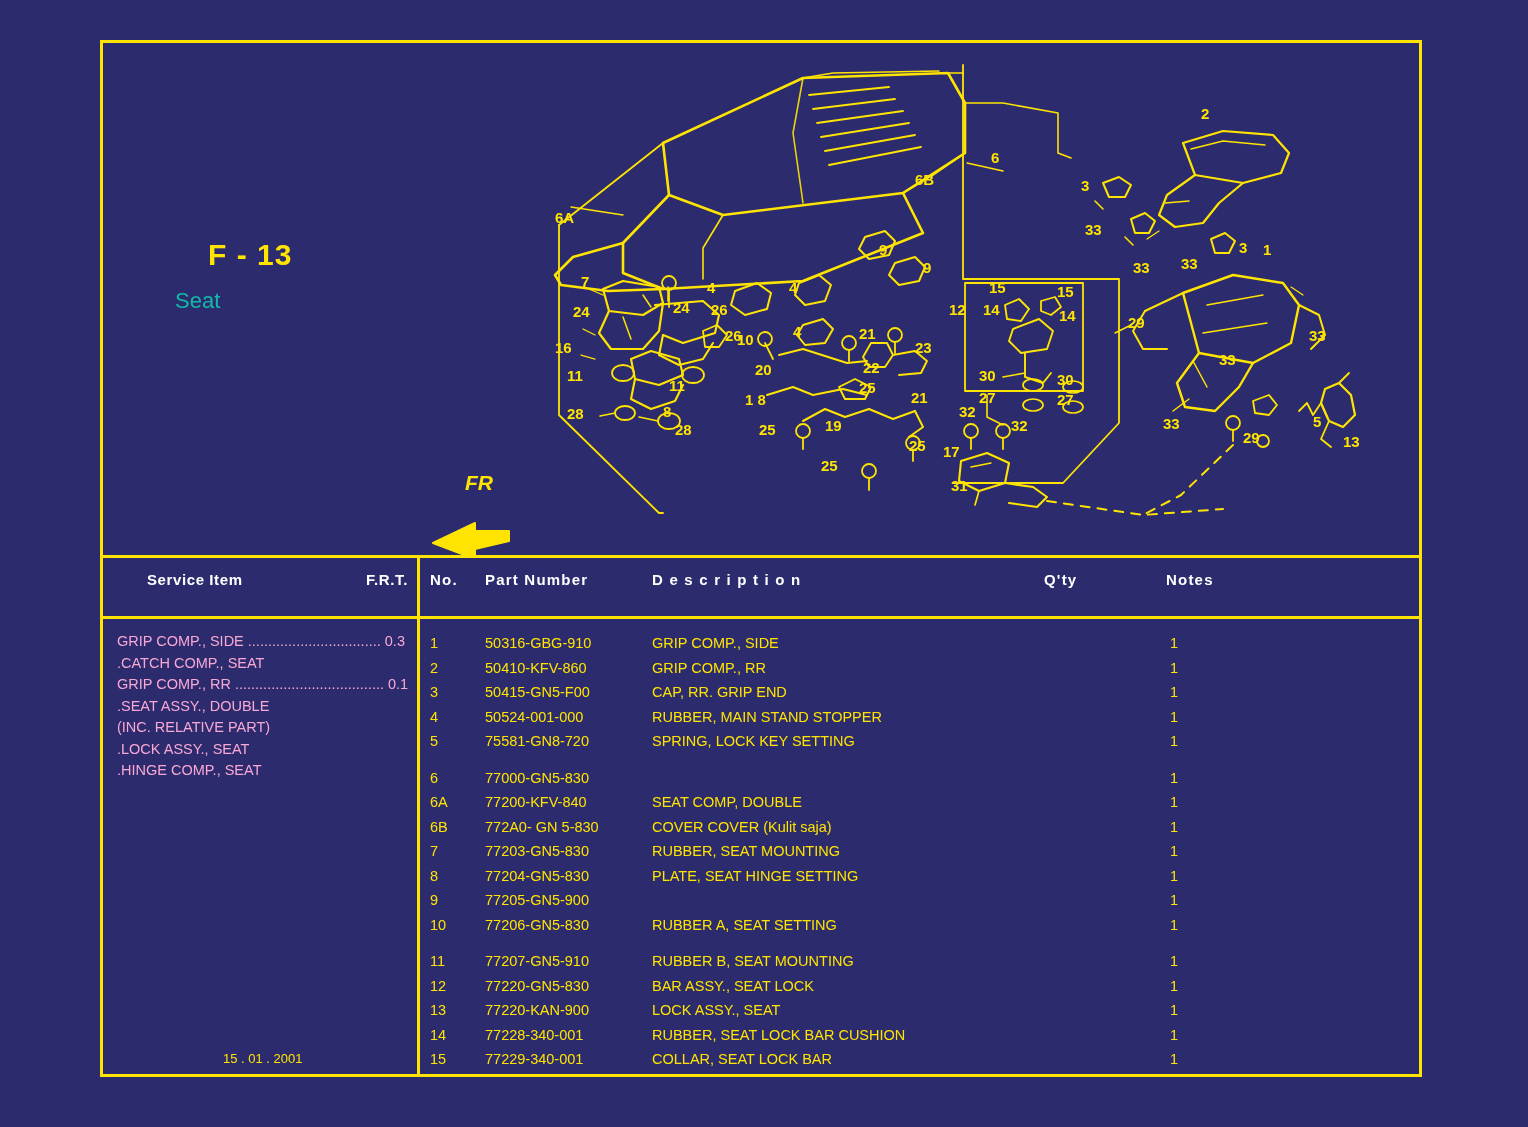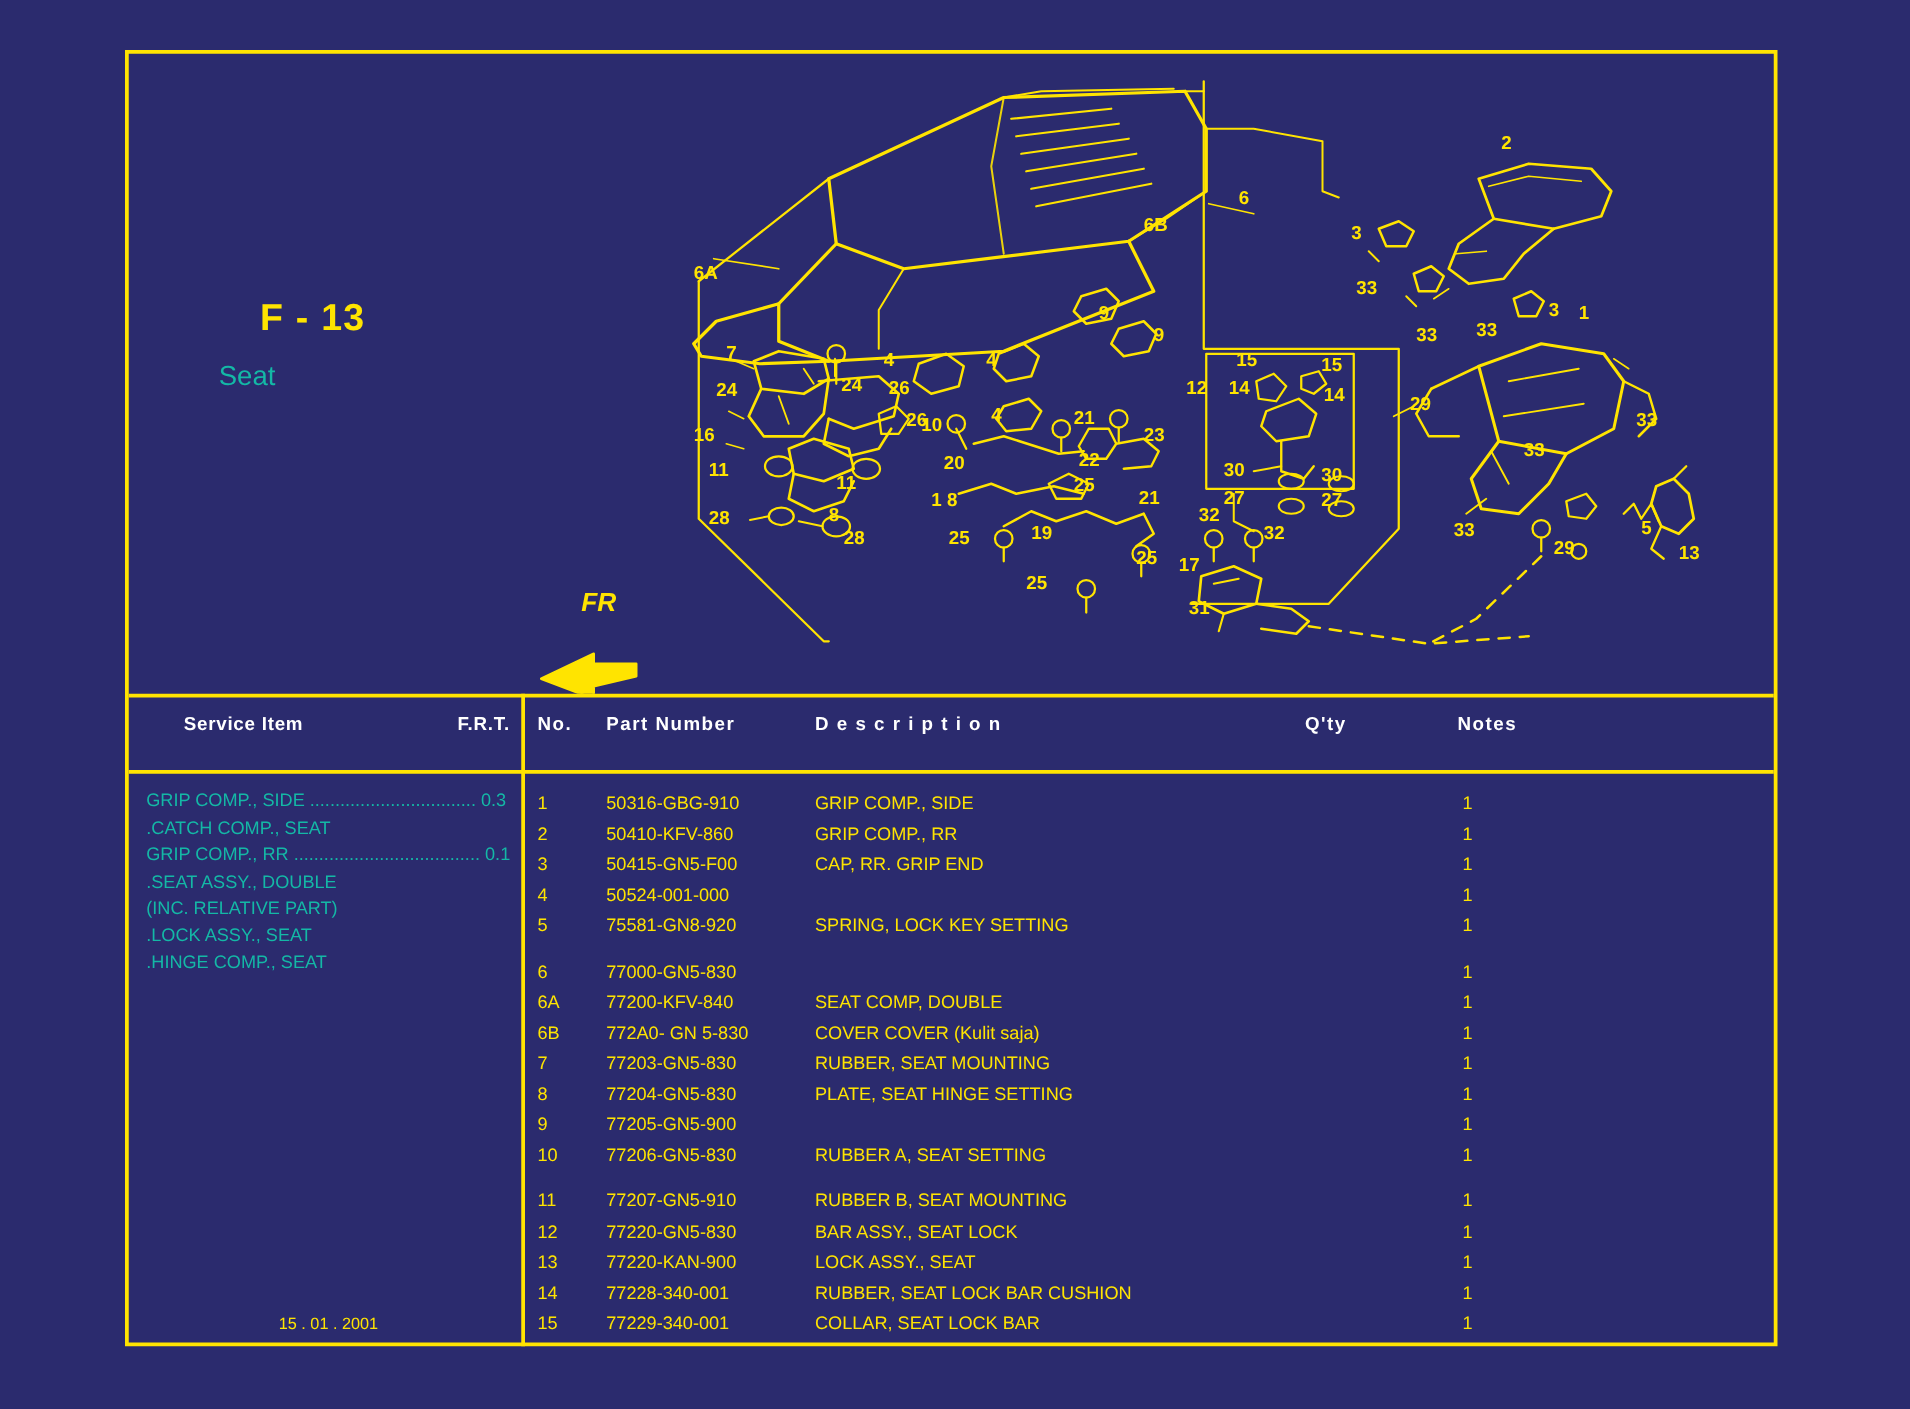--- a/index.html
+++ b/index.html
@@ -109,21 +109,21 @@
   .parts-head.pn { left: 382px; }
   .parts-head.desc { left: 549px; }
   .parts-head.qty { left: 941px; }
   .parts-head.notes { left: 1063px; }
 
   .svc-list {
     position: absolute;
     left: 14px;
     top: 588px;
     width: 290px;
-    color: #14b8a6;
+    color: #f9a8d4;
     font-size: 14.5px;
     line-height: 21.5px;
   }
   .svc-row { position: relative; white-space: nowrap; }
   .svc-row .lbl { }
   .svc-row .dots { letter-spacing: 0px; }
   .svc-row .val { }
 
   .date-stamp {
     position: absolute;
@@ -418,26 +418,27 @@
         <div class="prow">
           <span class="c-no">3</span>
           <span class="c-pn">50415-GN5-F00</span>
           <span class="c-desc">CAP, RR. GRIP END</span>
           <span class="c-qty">1</span>
           <span class="c-notes"></span>
         </div>
         <div class="prow">
           <span class="c-no">4</span>
           <span class="c-pn">50524-001-000</span>
+          <span class="c-desc">RUBBER, MAIN STAND STOPPER</span>
           <span class="c-qty">1</span>
           <span class="c-notes"></span>
         </div>
         <div class="prow">
           <span class="c-no">5</span>
-          <span class="c-pn">75581-GN8-920</span>
+          <span class="c-pn">75581-GN8-720</span>
           <span class="c-desc">SPRING, LOCK KEY SETTING</span>
           <span class="c-qty">1</span>
           <span class="c-notes"></span>
         </div>
         <div class="prow gap"></div>
         <div class="prow">
           <span class="c-no">6</span>
           <span class="c-pn">77000-GN5-830</span>
           <span class="c-qty">1</span>
           <span class="c-notes"></span>

